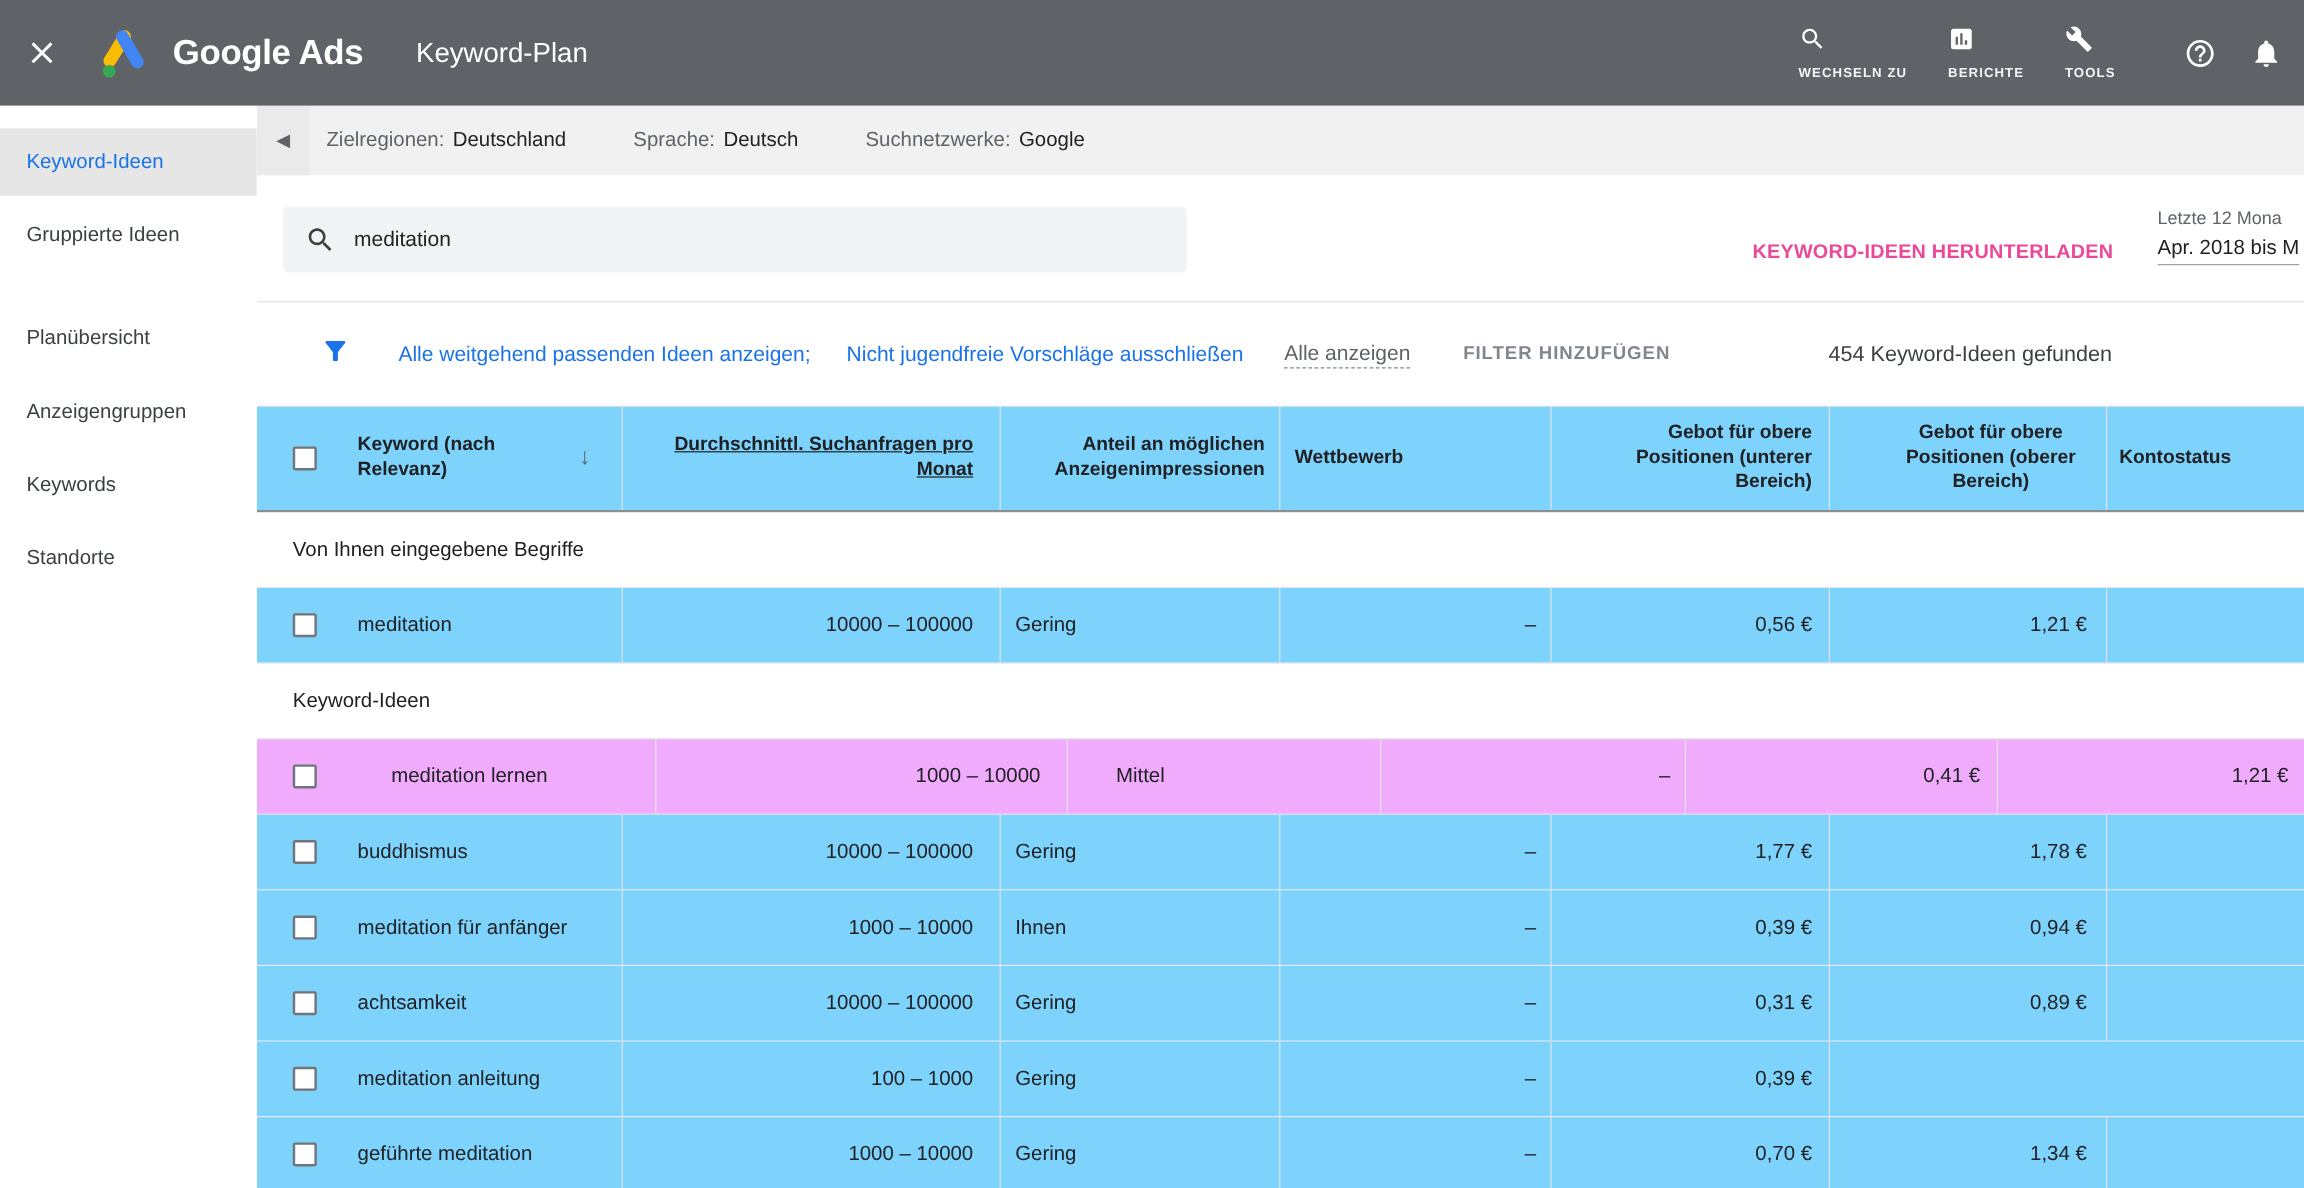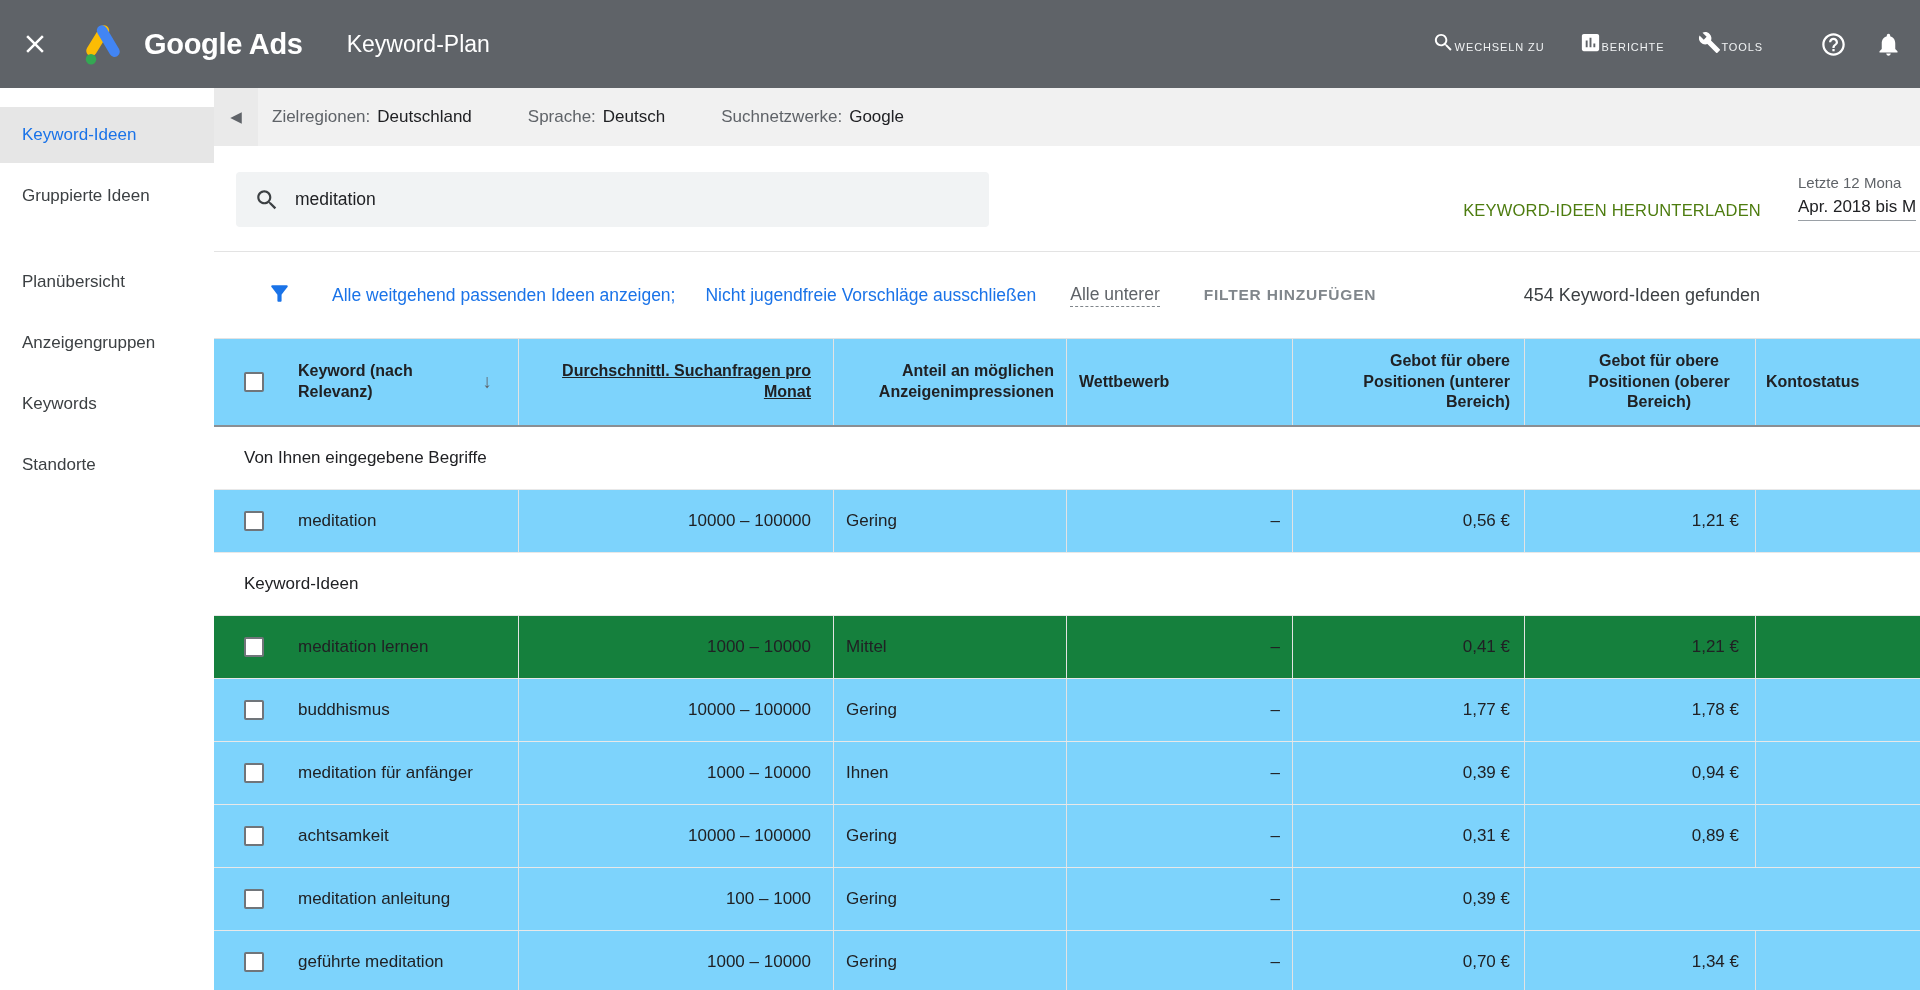--- a/index.html
+++ b/index.html
@@ -6,21 +6,21 @@
   html,body { width:1920px; height:990px; overflow:hidden; }
   body { font-family:"Liberation Sans", sans-serif; background:#fff; position:relative; color:#202124; }
 
   
   .topbar { position:absolute; top:0; left:0; width:1920px; height:88px; background:#5f6368; display:flex; align-items:center; z-index:10; }
   .close-btn { margin-left:20px; display:flex; align-items:center; cursor:pointer; }
   .logo { margin-left:30px; display:flex; align-items:center; }
   .appname { margin-left:18px; font-size:29px; color:#fff; font-weight:600; letter-spacing:-0.3px; }
   .ptitle { margin-left:44px; font-size:23px; color:#fff; font-weight:400; }
   .nav { margin-left:auto; display:flex; align-items:center; }
-  .navitem { display:flex; flex-direction:row; align-items:center; padding:0 17px; cursor:pointer; }
+  .navitem { display:flex; flex-direction:column; padding:0 17px; cursor:pointer;font-weight:bold; }
   .navitem .nlabel { font-size:11px; color:#f1f3f4; letter-spacing:0.9px; margin-top:6px; white-space:nowrap; }
   .iconbtn { display:flex; align-items:center; cursor:pointer; }
   .help-btn { margin-left:40px; }
   .bell-btn { margin-left:28px; margin-right:18px; }
 
   
   .sidebar { position:absolute; top:88px; left:0; width:214px; height:902px; background:#fff; }
   .side-item { height:56px; display:flex; align-items:center; padding-left:22px; font-size:17px; color:#3c4043; margin-top:5px; cursor:pointer; }
   .side-item.first { margin-top:19px; }
   .side-item.group-start { margin-top:30px; }
@@ -33,39 +33,39 @@
   .back { width:44px; height:58px; background:#eaeaea; display:flex; align-items:center; justify-content:center; font-size:15px; color:#5f6368; cursor:pointer; }
   .ctx-group { display:flex; gap:7px; font-size:17px; margin-left:56px; white-space:nowrap; cursor:pointer; }
   .ctx-group.first { margin-left:14px; }
   .ctx-label { color:#5f6368; }
   .ctx-value { color:#202124; }
 
   .toolbar { position:absolute; top:58px; left:0; width:100%; height:106px; border-bottom:1px solid #e3e3e3; }
   .searchbox { position:absolute; left:22px; top:26px; width:753px; height:55px; background:#f1f3f4; border-radius:4px; display:flex; align-items:center; }
   .searchbox svg { margin-left:18px; flex:none; }
   .searchbox input { border:none; background:transparent; outline:none; font-size:17.5px; color:#202124; margin-left:15px; width:620px; font-family:inherit; }
-  .download { position:absolute; right:159px; top:0; height:128px; display:flex; align-items:center; color:#4d7c0f; font-size:16.5px; font-weight:400; letter-spacing:0.2px; cursor:pointer; white-space:nowrap; }
+  .download { position:absolute; right:159px; top:0; height:128px; display:flex; align-items:center; color:#ec4899; font-size:16.5px; font-weight:700; letter-spacing:0.2px; cursor:pointer; white-space:nowrap; }
   .daterange { position:absolute; left:1584px; top:28px; white-space:nowrap; cursor:pointer; }
   .dr-cap { font-size:15px; color:#5f6368; }
   .dr-val { font-size:17px; color:#202124; margin-top:6px; border-bottom:1px solid #9aa0a6; padding-bottom:3px; display:inline-block; }
 
   .filterbar { position:absolute; top:164px; left:0; width:100%; height:87px; border-bottom:1px solid #e3e3e3; display:flex; align-items:center; padding-left:53px;gap:14px; }
   .flink { color:#1a73e8; font-size:17.5px; cursor:pointer; white-space:nowrap; }
   .flink.f1 { margin-left:26px; }
   .flink.f2 { margin-left:16px; }
   .showall { color:#5f6368; font-size:17.5px; margin-left:20px; border-bottom:1px dashed #80868b; padding-bottom:1px; cursor:pointer; white-space:nowrap; }
   .addfilter { color:#80868b; font-size:15.5px; font-weight:700; letter-spacing:0.8px; margin-left:30px; cursor:pointer; white-space:nowrap; }
   .rescount { margin-left:auto; margin-right:160px; font-size:18px; color:#3c4043; white-space:nowrap; }
 
   
   .tablewrap { position:absolute; top:251px; left:0; width:100%; }
   .thead, .trow { display:grid; grid-template-columns:66px 239px 315px 233px 226px 232px 231px 1fr; background:#7dd3fc; }
   .thead { height:88px; border-bottom:2px solid #8a8f94; }
   .trow { height:63px; border-bottom:1px solid #e8e8e8; }
-  .trow.hl { background:#15803d; }
+  .trow.hl { background:#f0abfc;gap:28px; }
   .cell, .th { display:flex; align-items:center; }
   .cell { font-size:17px; color:#202124; }
   .th { font-size:16px; font-weight:700; color:#202124; line-height:1.3; }
   .c-kw,.c-num,.c-comp,.c-imp,.c-bid1,.c-bid2 { border-right:1px solid #e3e3e3; }
   .c-cb { padding-left:30px; }
   .c-kw { padding-left:18px; }
   .c-num { justify-content:flex-end; padding-right:22px; }
   .c-comp { padding-left:12px; }
   .c-imp { justify-content:flex-end; padding-right:12px; }
   .c-bid1 { justify-content:flex-end; padding-right:14px; }
@@ -182,21 +182,21 @@
   </div>
 
   <div class="filterbar">
     <span>
       <svg viewBox="0 0 24 24" width="25" height="25">
           <path fill="#1a73e8" d="M4.25 5.66C6.27 8.24 10 13 10 13v6c0 .55.45 1 1 1h2c.55 0 1-.45 1-1v-6s3.73-4.76 5.75-7.34c.51-.66.04-1.61-.79-1.61H5.04c-.83 0-1.3.95-.79 1.61z"></path>
         </svg>
     </span>
     <span class="flink f1">Alle weitgehend passenden Ideen anzeigen;</span>
     <span class="flink f2">Nicht jugendfreie Vorschläge ausschließen</span>
-    <span class="showall">Alle unterer</span>
+    <span class="showall">Alle anzeigen</span>
     <span class="addfilter">FILTER HINZUFÜGEN</span>
     <span class="rescount">454 Keyword-Ideen gefunden</span>
   </div>
 
   <div class="tablewrap">
 
     <div class="thead">
       <div class="th c-cb">
           <div class="cb"></div>
         </div>

